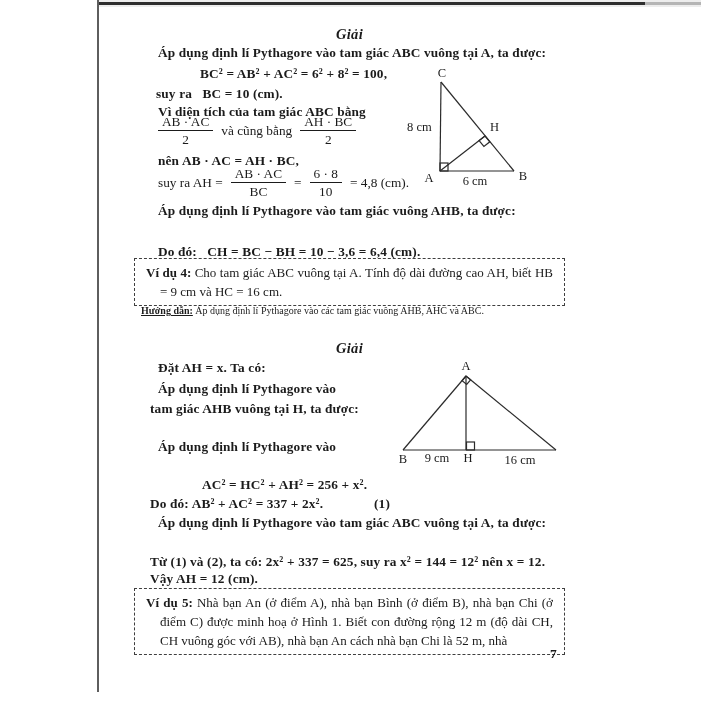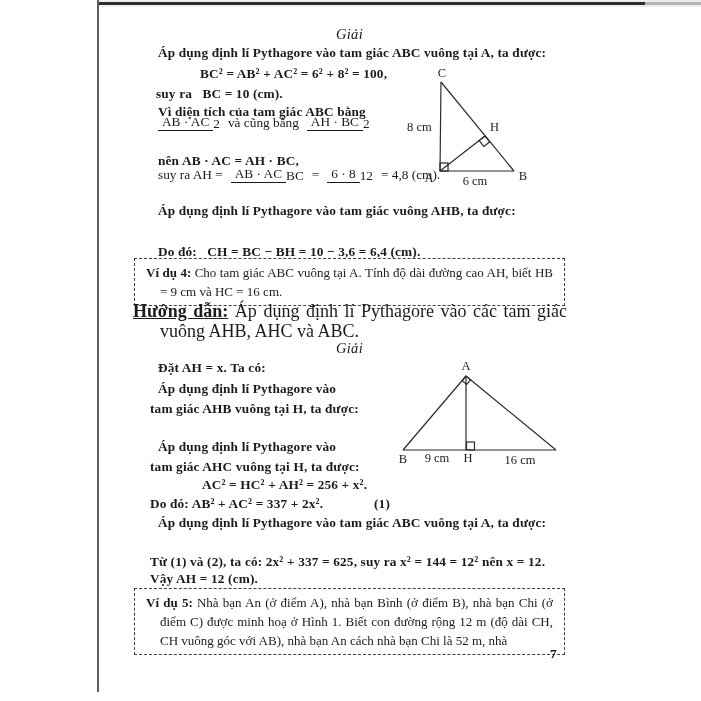--- a/index.html
+++ b/index.html
@@ -2,29 +2,29 @@
 <html><head>
 <meta charset="utf-8">
 <style>
   html,body{margin:0;padding:0;background:#ffffff;}
   #page{position:relative;width:701px;height:701px;background:#ffffff;
         font-family:"Liberation Serif",serif;color:#1b1b1b;overflow:hidden;}
   .abs{position:absolute;white-space:nowrap;font-size:13.3px;letter-spacing:.15px;font-weight:bold;}
   .b{font-weight:bold;}
   .u{text-decoration:underline;}
   .title{position:absolute;left:134px;width:431px;text-align:center;
-         font-weight:normal;font-style:italic;font-size:14.5px;letter-spacing:.3px;}
+         font-weight:bold;font-style:italic;font-size:14.5px;letter-spacing:.3px;}
   .edge{position:absolute;}
   .box{position:absolute;left:134px;width:431px;border:1.5px dashed #3f3f3f;
        padding:4px 11px;font-size:13px;line-height:19px;text-align:justify;box-sizing:border-box;}
   .box .inner{display:block;padding-left:14px;text-indent:-14px;}
-  .guide{position:absolute;left:133px;top:301px;width:434px;font-size:18px;
+  .guide{position:absolute;left:141px;top:301px;width:434px;font-size:10px;
          line-height:20px;text-align:justify;padding-left:27px;text-indent:-27px;box-sizing:border-box;}
   .frow{position:absolute;display:flex;align-items:center;gap:8px;font-size:13.3px;}
-  .frac{display:inline-flex;flex-direction:row;align-items:center;line-height:1.15;text-align:center;}
+  .frac{display:inline-flex;flex-direction:column;align-items:center;line-height:1.15;text-align:center;}
   .frac .num{border-bottom:1px solid #1b1b1b;padding:0 4px 1px;}
   .frac .den{padding-top:1px;}
   svg line,svg polyline,svg polygon,svg rect{stroke:#2b2b2b;fill:none;stroke-width:1.2;}
   svg text{font-family:"Liberation Serif",serif;font-size:12.5px;fill:#1b1b1b;stroke:none;}
   .pagenum{position:absolute;left:550px;top:646px;font-weight:bold;font-size:13.5px;}
 </style>
 </head>
 <body>
 
 <div id="page">
@@ -56,21 +56,21 @@
 
   <div class="frow" style="left:158px;top:166px">
     <span>suy ra AH =</span>
     <span class="frac">
       <span class="num">AB · AC</span>
       <span class="den">BC</span>
     </span>
     <span>=</span>
     <span class="frac">
       <span class="num">6 · 8</span>
-      <span class="den">12</span>
+      <span class="den">10</span>
     </span>
     <span>= 4,8 (cm).</span>
   </div>
 
   <div class="abs" style="left:158px;top:203px">Áp dụng định lí Pythagore vào tam giác vuông AHB, ta được:</div>
   <div class="abs" style="left:158px;top:244px">Do đó:&nbsp;&nbsp;&nbsp;CH = BC − BH = 10 − 3,6 = 6,4 (cm).</div>
 
   <svg style="position:absolute;left:395px;top:64px" width="150" height="135" viewBox="0 0 150 135">
     <line x1="46" y1="18" x2="45" y2="107"></line>
     <line x1="45" y1="107" x2="119" y2="107"></line>
@@ -90,21 +90,20 @@
     <span class="inner"><b>Ví dụ 4:</b><span> Cho tam giác ABC vuông tại A. Tính độ dài đường cao AH, biết HB = 9 cm và HC = 16 cm.</span></span>
   </div>
 
   <div class="guide"><span class="b u">Hướng dẫn:</span><span> Áp dụng định lí Pythagore vào các tam giác vuông AHB, AHC và ABC.</span></div>
 
   <div class="title" style="top:340px">Giải</div>
   <div class="abs" style="left:158px;top:360px">Đặt AH = x. Ta có:</div>
   <div class="abs" style="left:158px;top:381px">Áp dụng định lí Pythagore vào</div>
   <div class="abs" style="left:150px;top:401px">tam giác AHB vuông tại H, ta được:</div>
   <div class="abs" style="left:158px;top:439px">Áp dụng định lí Pythagore vào</div>
-  <div class="abs" style="left:150px;top:459px">tam giác AHC vuông tại H, ta được:</div>
   <div class="abs" style="left:202px;top:477px">AC² = HC² + AH² = 256 + x².</div>
   <div class="abs" style="left:150px;top:496px">Do đó: AB² + AC² = 337 + 2x².</div>
   <div class="abs" style="left:374px;top:496px">(1)</div>
   <div class="abs" style="left:158px;top:515px">Áp dụng định lí Pythagore vào tam giác ABC vuông tại A, ta được:</div>
   <div class="abs" style="left:150px;top:554px">Từ (1) và (2), ta có: 2x² + 337 = 625, suy ra x² = 144 = 12² nên x = 12.</div>
   <div class="abs" style="left:150px;top:571px">Vậy AH = 12 (cm).</div>
 
   <svg style="position:absolute;left:393px;top:356px" width="180" height="115" viewBox="0 0 180 115">
     <line x1="10" y1="94" x2="73" y2="20"></line>
     <line x1="73" y1="20" x2="163" y2="94"></line>

